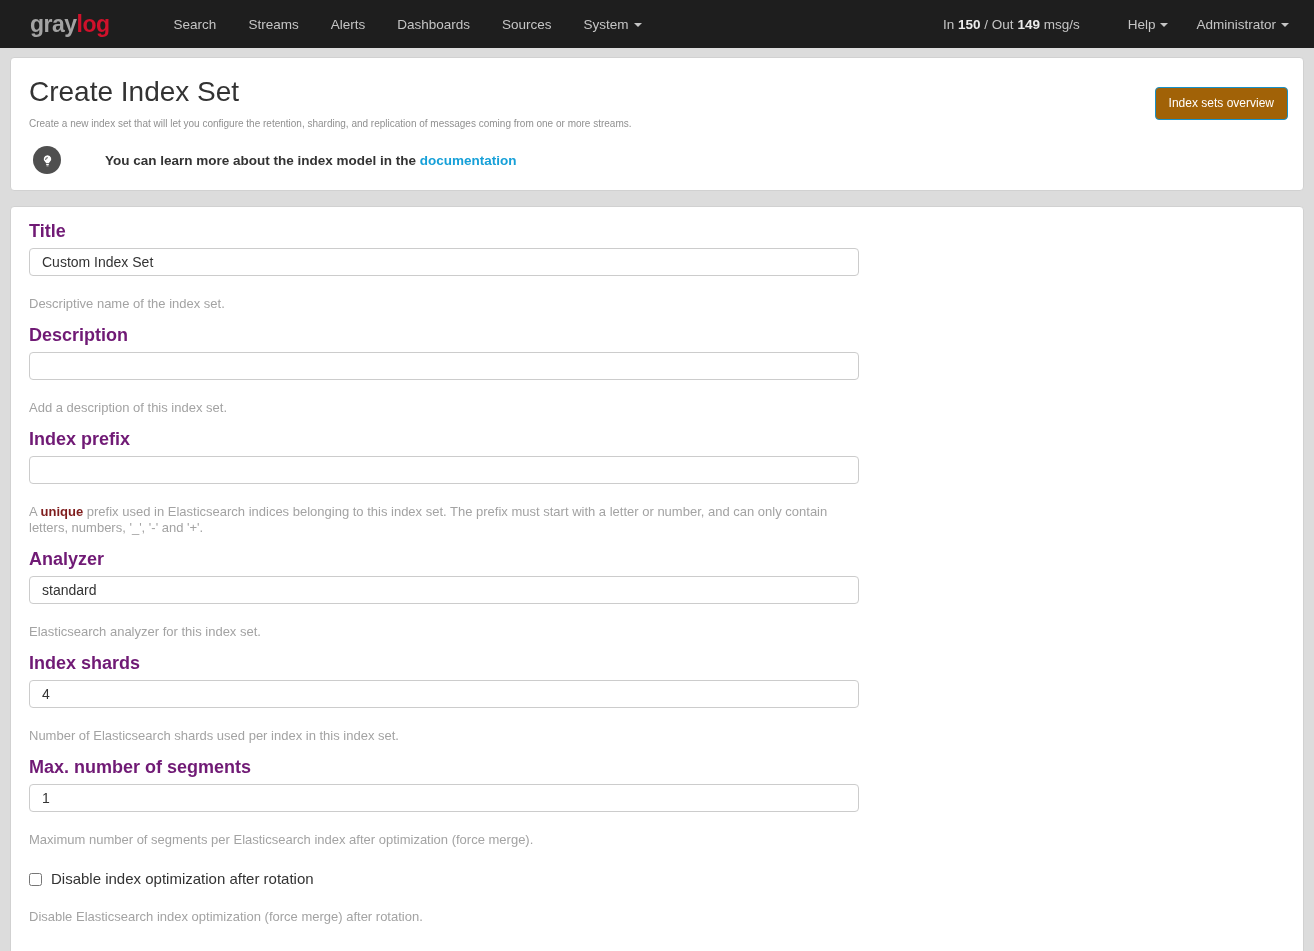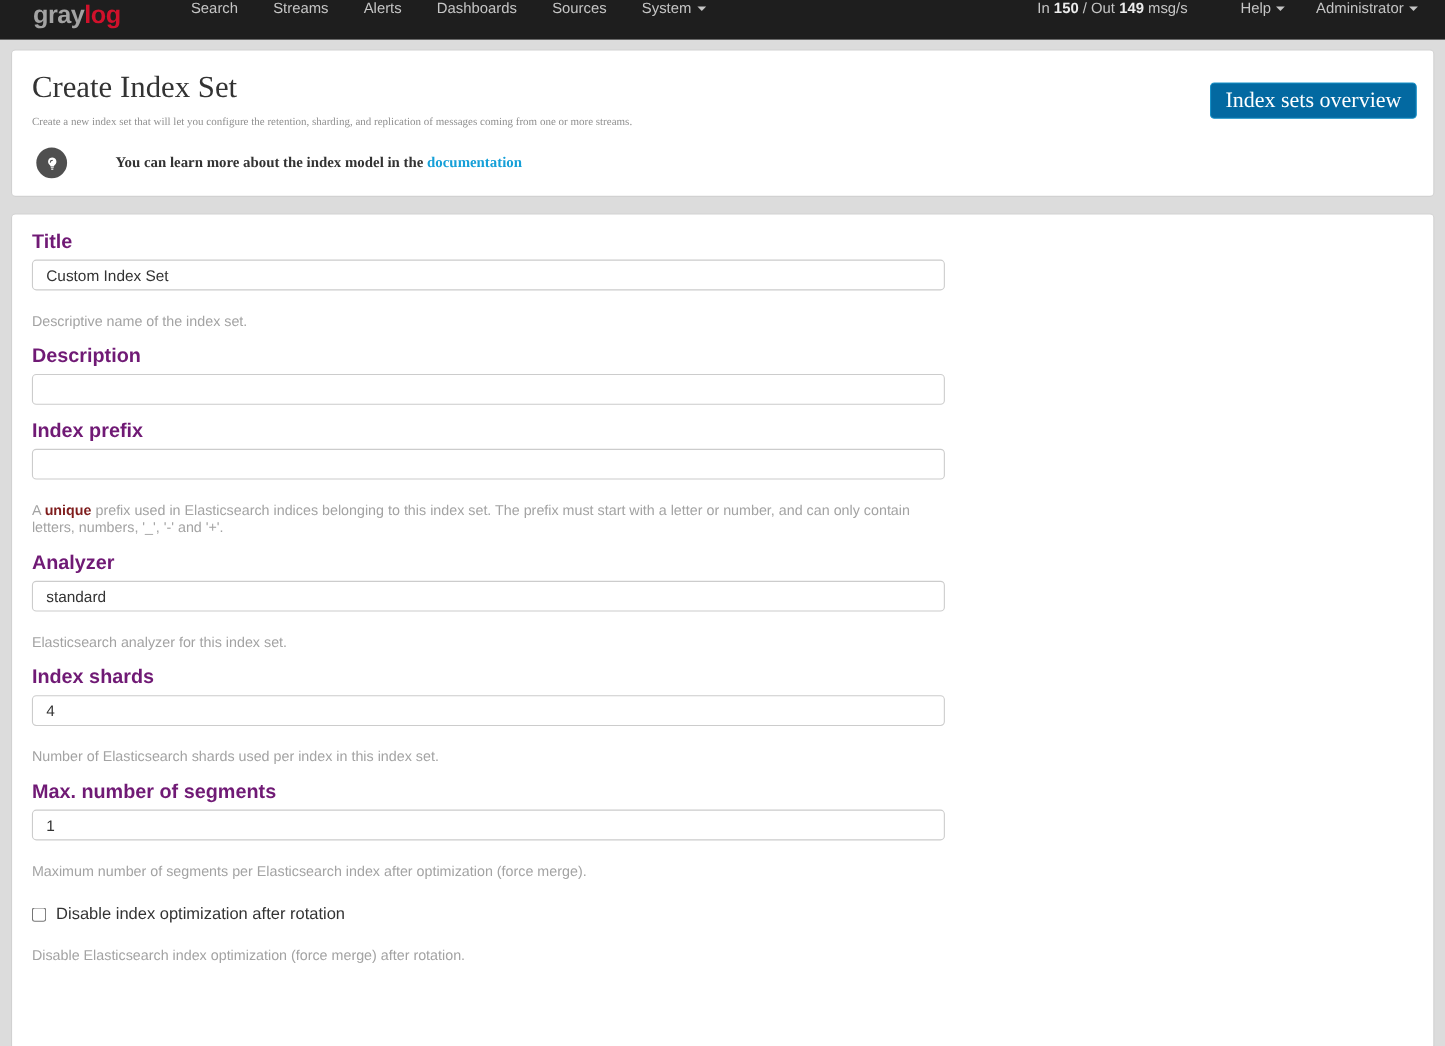--- a/index.html
+++ b/index.html
@@ -7,22 +7,22 @@
   body {
     width: 1314px; height: 951px;
     background: #dcdcdc;
     overflow: hidden;
     font-family: "Liberation Sans", sans-serif;
     color: #333;
   }
 
   
   .navbar {
-    height: 36px; background: #1e1e1e;
-    display: flex; align-items: flex-start;
+    height: 48px; background: #1e1e1e;
+    display: flex; align-items: center;
     padding: 0 25px 0 30px;
     font-size: 13.5px; color: #c5c5c5;
   }
   .logo { font-size: 23px; font-weight: bold; letter-spacing: -0.5px; margin-right: 48px; cursor: pointer; }
   .logo .gray { color: #a3a3a3; }
   .logo .log  { color: #d0112b; }
   .nav-items { display: flex; align-items: center; }
   .nav-item { padding: 0 16px; cursor: pointer; white-space: nowrap; }
   .caret {
     display: inline-block; width: 0; height: 0;
@@ -36,38 +36,38 @@
   .nav-right .nav-item { padding: 0 14px; }
   .nav-item.user { padding-right: 0; }
 
   
   .panel {
     background: #fff;
     border: 1px solid #d1d1d1;
     border-radius: 4px;
     margin: 0 10px;
   }
-  .header-panel { margin-top: 9px; padding: 16px 18px 16px 18px; position: relative; font-family: Liberation Serif, serif; }
+  .header-panel { margin-top: 9px; padding: 16px 18px 16px 18px; position: relative; }
   .form-panel { margin-top: 15px; padding: 16px 18px 60px 18px; min-height: 760px; }
 
   
   .page-title { font-size: 28px; font-weight: 400; margin: 0; color: #333; line-height: 36px; }
   .page-subtitle { font-size: 10px; color: #909090; margin-top: 5px; line-height: 17px; }
   .tip-row { display: flex; align-items: center; margin-top: 14px; margin-left: 4px; gap: 34px; }
   .tip-icon {
     width: 28px; height: 28px; border-radius: 50%;
     background: #4f4f4f; flex: 0 0 28px;
     display: flex; align-items: center; justify-content: center;
   }
   .tip-text { margin-left: 10px; font-size: 13.5px; font-weight: bold; color: #333; }
   .tip-text a { color: #16a0d8; text-decoration: none; cursor: pointer; }
   .overview-btn {
     position: absolute; top: 29px; right: 15px;
-    background: #0369a1; border: 1px solid #1791c8; border-radius: 4px;
-    color: #fff; font-size: 20px; font-family: inherit;
+    background: #a16207; border: 1px solid #1791c8; border-radius: 4px;
+    color: #fff; font-size: 12px; font-family: inherit;
     padding: 7px 13px; cursor: pointer; line-height: 17px;
   }
 
   
   .form-group { margin-bottom: 15px; }
   .control-label {
     display: block; font-size: 18px; font-weight: bold; color: #701a75;
     line-height: 17px; margin-bottom: 8px;
   }
   .form-input {
@@ -140,20 +140,21 @@
 
   <div class="form-group">
     <label class="control-label">Title</label>
     <input class="form-input" type="text" value="Custom Index Set" style="">
     <div class="help-block">Descriptive name of the index set.</div>
   </div>
 
   <div class="form-group">
     <label class="control-label">Description</label>
     <input class="form-input" type="text" value="" style="">
+    <div class="help-block">Add a description of this index set.</div>
   </div>
 
   <div class="form-group">
     <label class="control-label">Index prefix</label>
     <input class="form-input" type="text" value="" style="">
     <div class="help-block"><span>A </span><b>unique</b><span> prefix used in Elasticsearch indices belonging to this index set. The prefix must start with a letter or number, and can only contain letters, numbers, '_', '-' and '+'.</span></div>
   </div>
 
   <div class="form-group">
     <label class="control-label">Analyzer</label>

